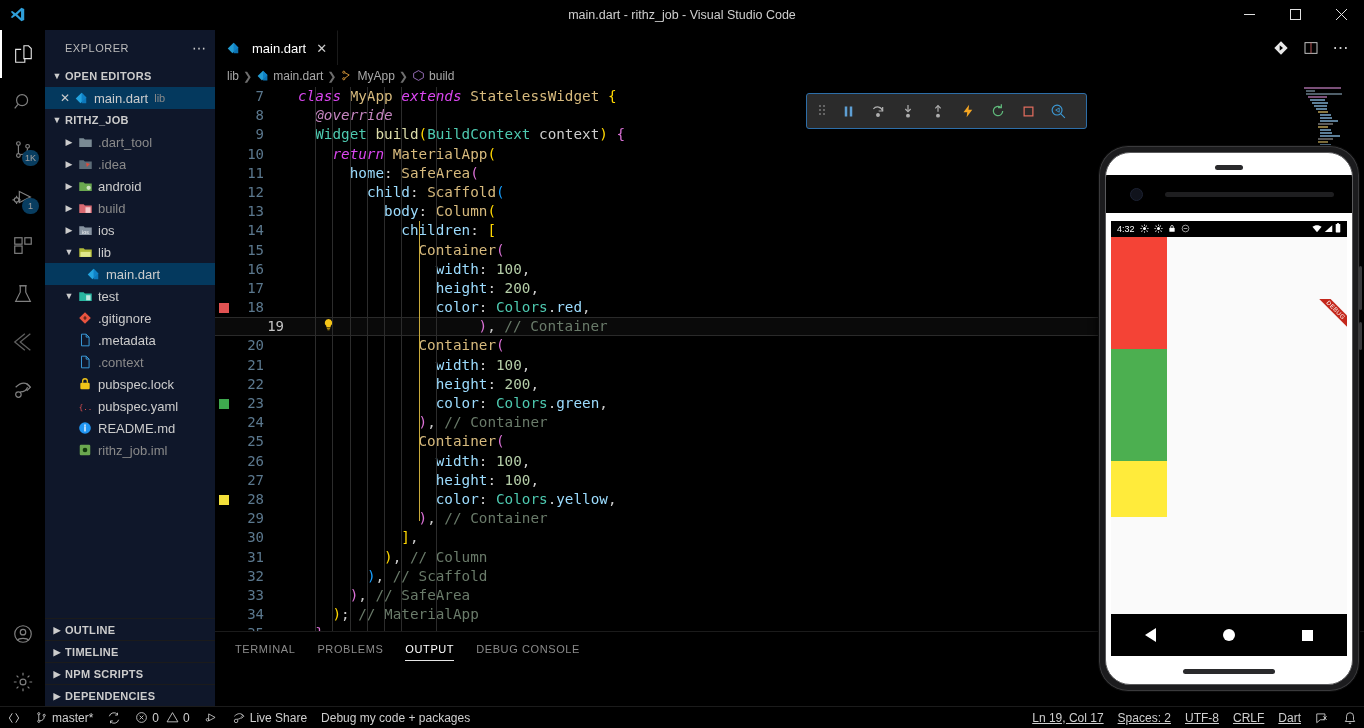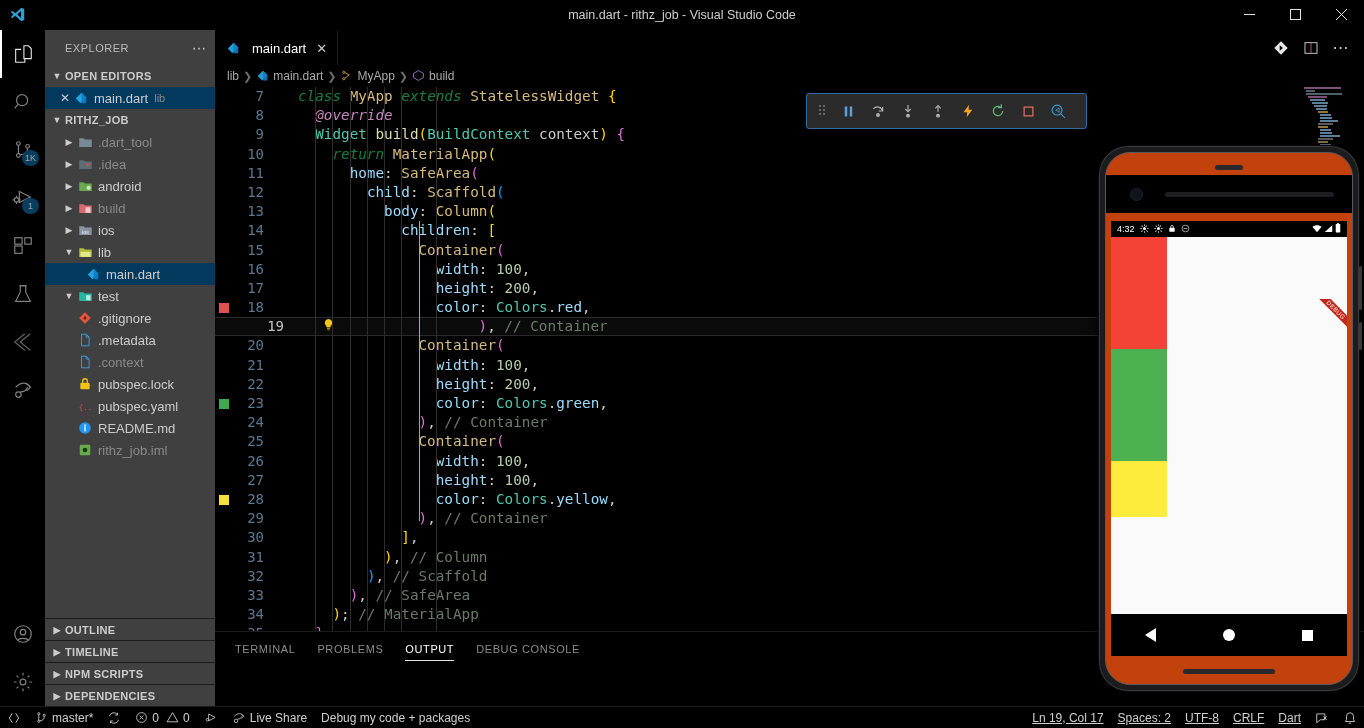--- a/index.html
+++ b/index.html
@@ -45,21 +45,21 @@
   }
   .act-item.active { opacity: 1; box-shadow: inset 2px 0 0 #ffffff; }
   .act-badge {
     position: absolute; right: 6px; bottom: 8px; background: #0e639c; color: #fff;
     font-size: 9px; border-radius: 9px; min-width: 17px; height: 16px; line-height: 16px;
     text-align: center; padding: 0 3px; font-family: "Liberation Sans", sans-serif;
   }
   .act-spacer { flex: 1 1 auto; }
 
   
-  .sidebar { width: 170px; flex: 0 0 170px; background: #404040; display: flex; flex-direction: column; }
+  .sidebar { width: 170px; flex: 0 0 170px; background: #0f172a; display: flex; flex-direction: column; }
   .sb-header {
     height: 35px; display: flex; align-items: center; padding: 0 8px 0 20px;
     font-size: 11px; letter-spacing: .5px; color: #bbbbbb; text-transform: uppercase;
   }
   .sb-header .dots { margin-left: auto; color: #cccccc; font-size: 14px; letter-spacing: 1px; cursor: pointer; }
   .section-title {
     height: 22px; display: flex; align-items: center; font-size: 11px; font-weight: bold;
     color: #cccccc; letter-spacing: .3px; cursor: pointer; padding-left: 4px;
   }
   .twisty { width: 16px; text-align: center; font-size: 9px; color: #cccccc; display:inline-block; }
@@ -109,21 +109,21 @@
   .gdot { width: 10px; height: 10px; display: block; }
   .lnum {
     width: 45px; flex: 0 0 45px; text-align: right; padding-right: 14px;
     color: #5b788e; font-size: 14px;
   }
   .lnum.active { color: #c6c6c6; }
   .lightbulb { width: 20px; flex: 0 0 20px; text-align: center; font-size: 13px; }
   .ctext { position: relative; flex: 1 1 auto; padding-left: 0; }
 
   
-  .t-kw   { color: #15803d; font-style: italic; }
+  .t-kw   { color: #d946ef; font-style: italic; }
   .t-type { color: #4ec9b0; }
   .t-cls  { color: #d7ba7d; }
   .t-fn   { color: #dcdcaa; }
   .t-prop { color: #9cdcfe; }
   .t-num  { color: #b5cea8; }
   .t-com  { color: #6a7b6a; margin-top: 20px; }
   .t-p1   { color: #ffd700; }
   .t-p2   { color: #da70d6; }
   .t-p3   { color: #179fff; }
   .t-ann  { color: #c586c0; font-style: italic; }
@@ -172,21 +172,21 @@
     position: absolute; right: 4px; top: 86px; width: 262px; height: 576px; z-index: 60;
   }
   .phone-outer {
     position: absolute; left: 0; top: 29px; width: 262px; height: 547px;
     background: #1c1c1e; border-radius: 30px;
     box-shadow: 0 0 0 1px #3a3a3c inset, 0 2px 10px rgba(0,0,0,.8);
     border: 1px solid #0a0a0a;
   }
   .phone-bezel {
     position: absolute; left: 6px; top: 6px; right: 6px; bottom: 6px;
-    background: #c2410c; border-radius: 25px; overflow: hidden;
+    background: #ffffff; border-radius: 25px; overflow: hidden;
     border: 1px solid #5a5a5c;
   }
   .phone-speaker {
     position: absolute; left: 50%; transform: translateX(-50%); top: 12px;
     width: 28px; height: 5px; border-radius: 3px; background: #2a2a2c;
   }
   .phone-topbar {
     position: absolute; left: 0; right: 0; top: 22px; height: 38px; background: #000;
     display: flex; align-items: center;
   }

